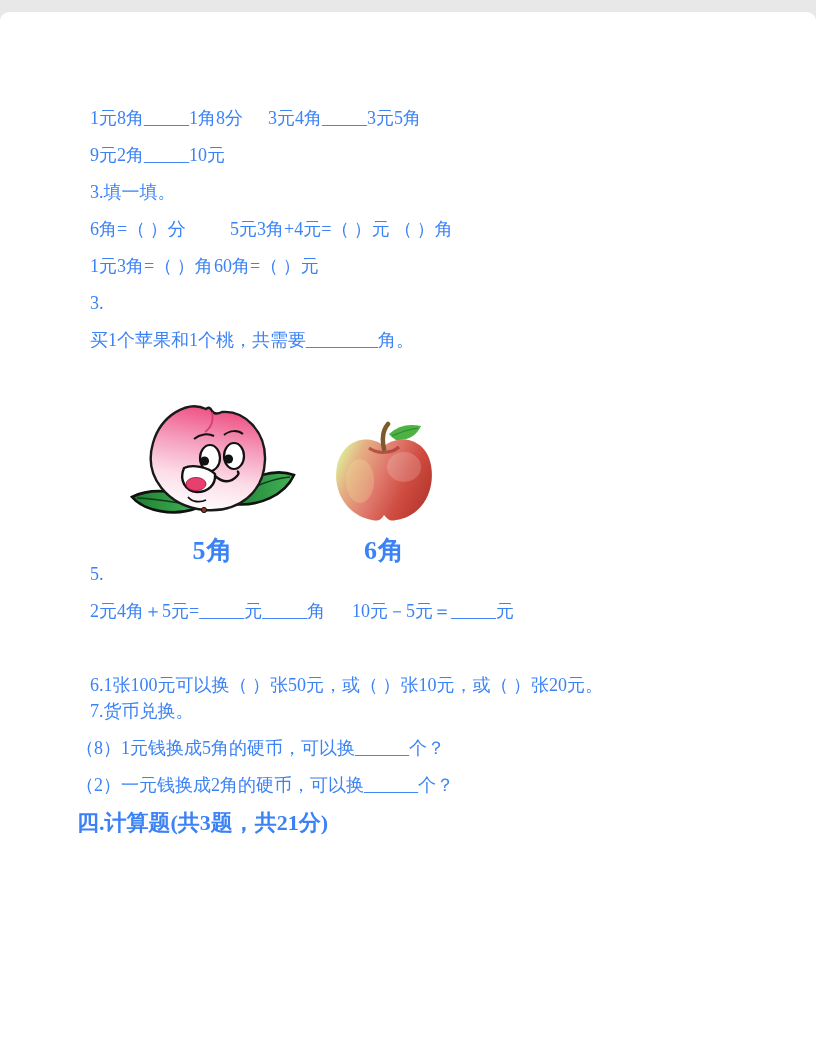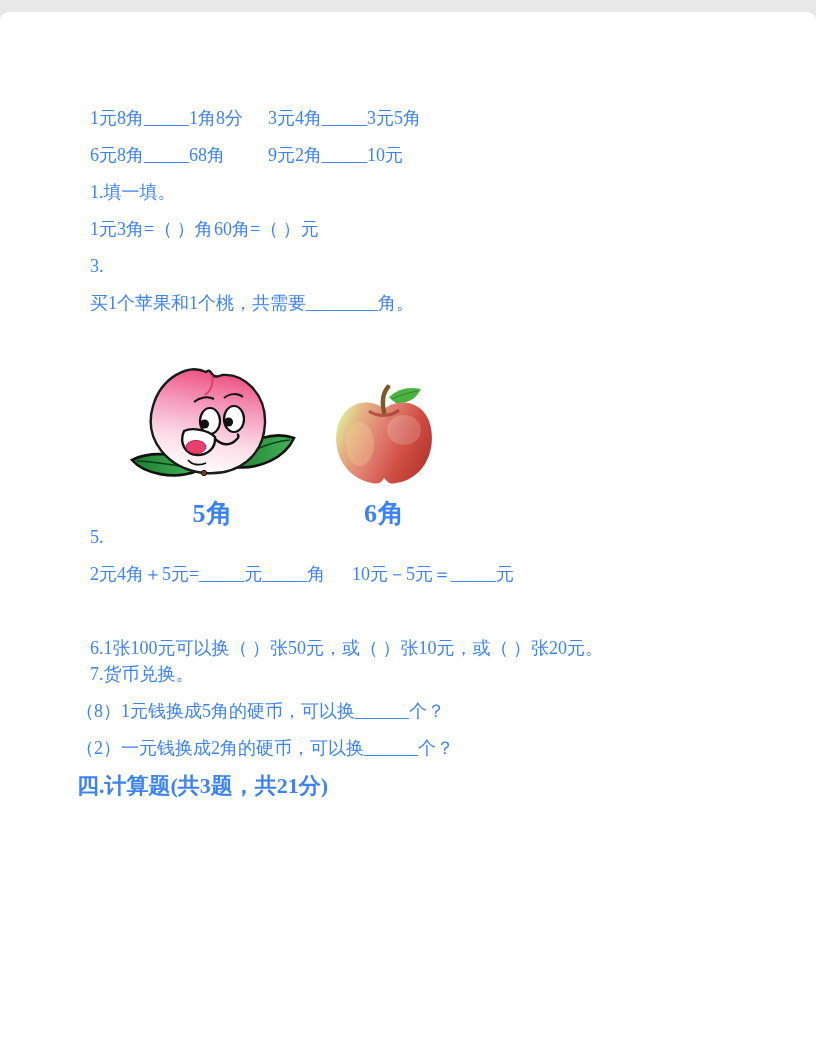--- a/index.html
+++ b/index.html
@@ -68,27 +68,30 @@
 <body>
 
 <div class="page">
 
   <section>
     <div class="row2 q1row">
       <span>1元8角_____1角8分</span>
       <span>3元4角_____3元5角</span>
     </div>
     <div class="row2 q1row">
-      <span>6元8角_____68角</span>
       <span>9元2角_____10元</span>
     </div>
   </section>
 
   <section>
-    <div class="line">1.填一填。</div>
+    <div class="line">3.填一填。</div>
+    <div class="row2 q2r1">
+      <span>6角=（ ）分</span>
+      <span>5元3角+4元=（ ）元 （ ）角</span>
+    </div>
     <div class="row2 q2r2">
       <span>1元3角=（ ）角</span>
       <span>60角=（ ）元</span>
     </div>
   </section>
 
   <section>
     <div class="line">3.</div>
     <div class="line">买1个苹果和1个桃，共需要________角。</div>
 

